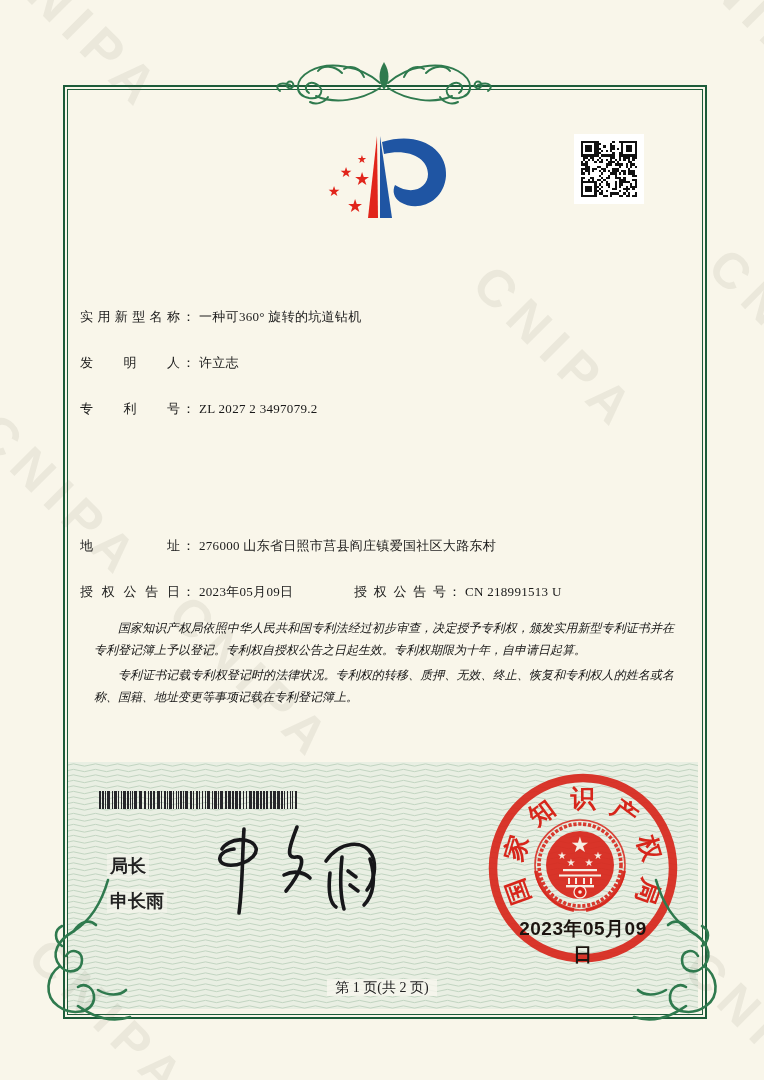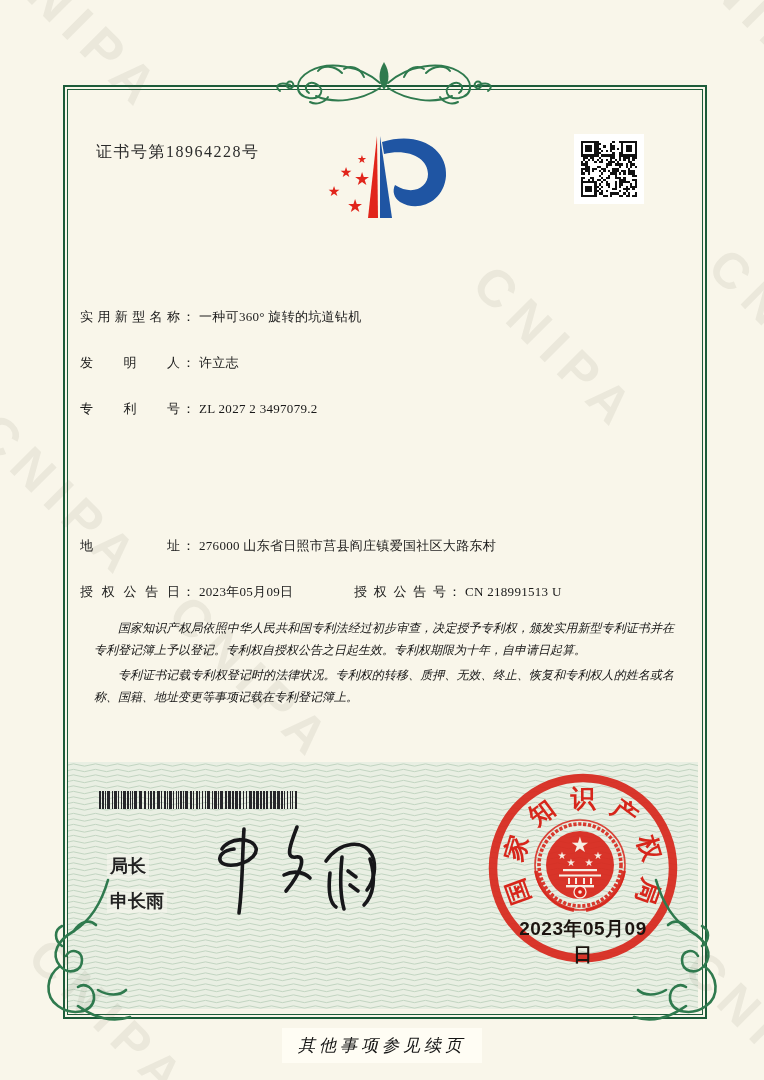--- a/index.html
+++ b/index.html
@@ -103,21 +103,20 @@
       <path d="M32,88 C18,98 16,118 30,128 C44,138 64,135 66,121 C67,110 57,104 50,109"></path>
       <path d="M50,128 C68,141 86,144 102,139"></path>
       <path d="M46,53 C52,43 62,41 68,47"></path>
       <path d="M34,68 C26,62 26,52 34,48"></path>
       <path d="M70,112 C80,118 92,118 98,112"></path>
     </g>
   </svg>
 
   <div class="content">
 
-    <div class="cert-no">证书号第18964228号</div>
 
     <svg class="logo-svg" width="140" height="100" viewBox="0 0 140 100">
       <g fill="#e1251b" font-family="'DejaVu Sans',sans-serif" text-anchor="middle">
         <text x="40" y="33" font-size="11">★</text>
         <text x="24" y="47" font-size="14">★</text>
         <text x="40" y="55" font-size="18">★</text>
         <text x="12" y="66" font-size="14">★</text>
         <text x="33" y="82" font-size="18">★</text>
       </g>
       <path d="M55,6 L46,88 L56,88 Z" fill="#e1251b"></path>
@@ -848,15 +847,15 @@
         <circle cx="0" cy="27" r="6" fill="#d7261b" stroke="#f7efe4" stroke-width="1.3"></circle>
         <circle cx="0" cy="27" r="1.8" fill="#f7efe4"></circle>
         <g stroke="#d7261b" stroke-width="4" fill="none" opacity="0.9">
           <path d="M-44,6 C-40,28 -24,42 -6,45"></path>
           <path d="M44,6 C40,28 24,42 6,45"></path>
         </g>
       </g>
     </svg>
     <div class="seal-date">2023年05月09日</div>
 
-    <div class="note"><span>其他事项参见续页</span></div>
+    <div class="page-num"><span>第 1 页(共 2 页)</span></div>
   </div>
 </div>
 
 </body></html>

